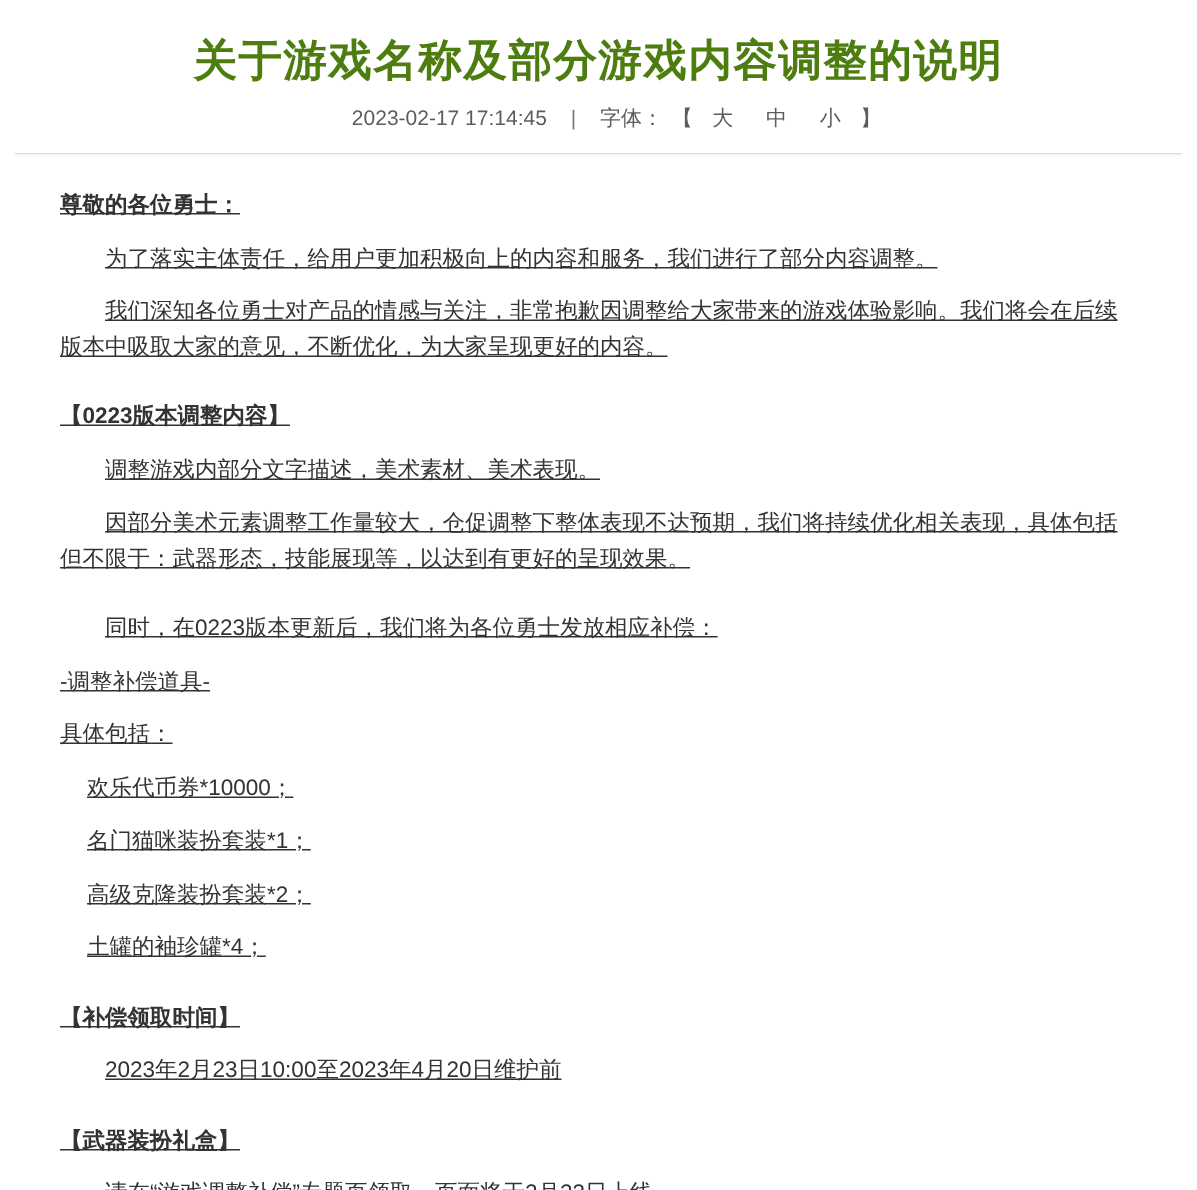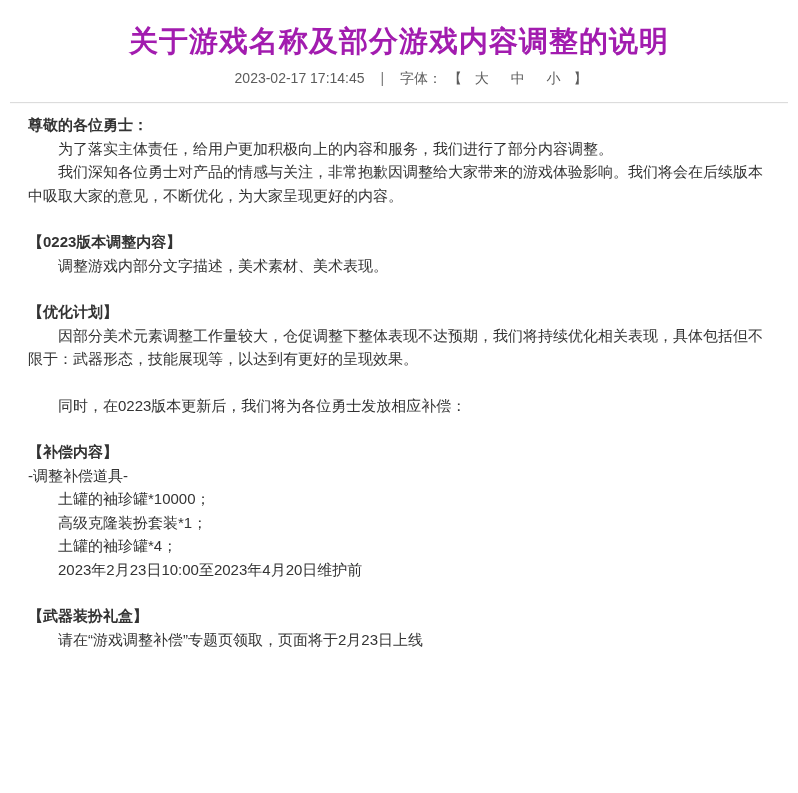--- a/index.html
+++ b/index.html
@@ -52,36 +52,37 @@
     border-bottom: 1px solid #fafafa;
     height: 0;
   }
   article.body {
     padding: 9px 30px 40px 28px;
     font-size: 15px;
     line-height: 23.5px;
     color: #333333;
   }
   article.body p.para {
-    margin: 0;
+    margin: 12px;
     padding: 0;
+    text-decoration: underline;
   }
   .para.bold { font-weight: bold; }
   .para.indent { text-indent: 2em; }
   .para.dash { padding-left: 4px; }
   .para.list { margin-left: 2em !important; }
   .para.gap { margin-top: 23px !important; }
 </style>
 </head>
 <body>
 
 <div class="page">
 
   <header class="page-header">
-    <h1 class="title" style="color: #a21caf;">关于游戏名称及部分游戏内容调整的说明</h1>
+    <h1 class="title" style="color: #4d7c0f;">关于游戏名称及部分游戏内容调整的说明</h1>
 
     <div class="meta" style="color: rgb(92, 92, 92); padding-left: 24px;">
       <span>2023-02-17 17:14:45</span>
       <span class="sep">|</span>
       <span class="font-label">字体：</span>
       <span class="bracket">【</span>
       <a class="font-opt">大</a>
       <a class="font-opt">中</a>
       <a class="font-opt">小</a>
       <span class="bracket">】</span>
@@ -89,26 +90,27 @@
   </header>
 
   <hr class="divider">
 
   <article class="body" style="color: rgb(51, 51, 51);">
       <p class="para bold">尊敬的各位勇士：</p>
       <p class="para indent">为了落实主体责任，给用户更加积极向上的内容和服务，我们进行了部分内容调整。</p>
       <p class="para indent">我们深知各位勇士对产品的情感与关注，非常抱歉因调整给大家带来的游戏体验影响。我们将会在后续版本中吸取大家的意见，不断优化，为大家呈现更好的内容。</p>
       <p class="para bold gap">【0223版本调整内容】</p>
       <p class="para indent">调整游戏内部分文字描述，美术素材、美术表现。</p>
-      <p class="para bold gap">【优化计划】</p>
       <p class="para indent">因部分美术元素调整工作量较大，仓促调整下整体表现不达预期，我们将持续优化相关表现，具体包括但不限于：武器形态，技能展现等，以达到有更好的呈现效果。</p>
       <p class="para indent gap">同时，在0223版本更新后，我们将为各位勇士发放相应补偿：</p>
-      <p class="para bold gap">【补偿内容】</p>
       <p class="para dash">-调整补偿道具-</p>
-      <p class="para list">土罐的袖珍罐*10000；</p>
-      <p class="para list">高级克隆装扮套装*1；</p>
+      <p class="para plain">具体包括：</p>
+      <p class="para list">欢乐代币券*10000；</p>
+      <p class="para list">名门猫咪装扮套装*1；</p>
+      <p class="para list">高级克隆装扮套装*2；</p>
       <p class="para list">土罐的袖珍罐*4；</p>
+      <p class="para bold gap">【补偿领取时间】</p>
       <p class="para indent">2023年2月23日10:00至2023年4月20日维护前</p>
       <p class="para bold gap">【武器装扮礼盒】</p>
       <p class="para indent">请在“游戏调整补偿”专题页领取，页面将于2月23日上线</p>
     </article>
 
 </div>
 
 </body></html>

